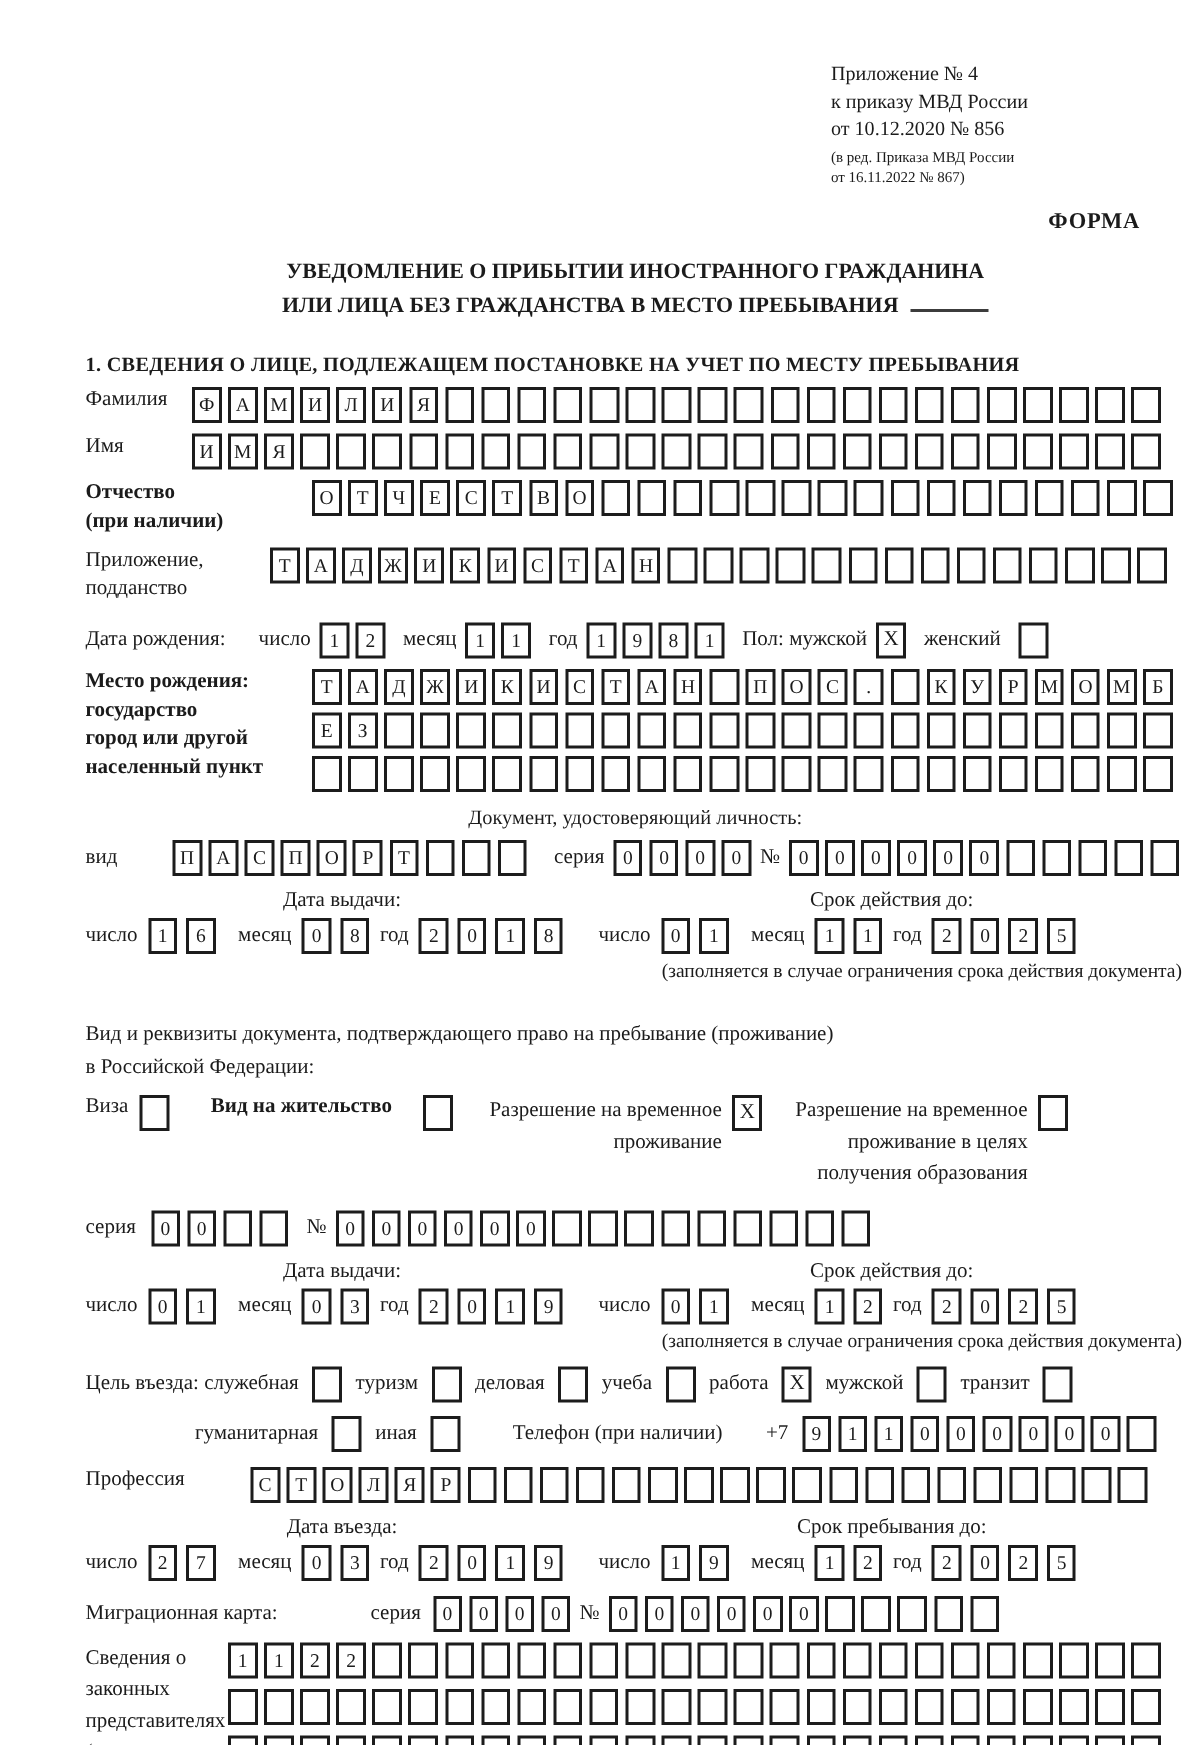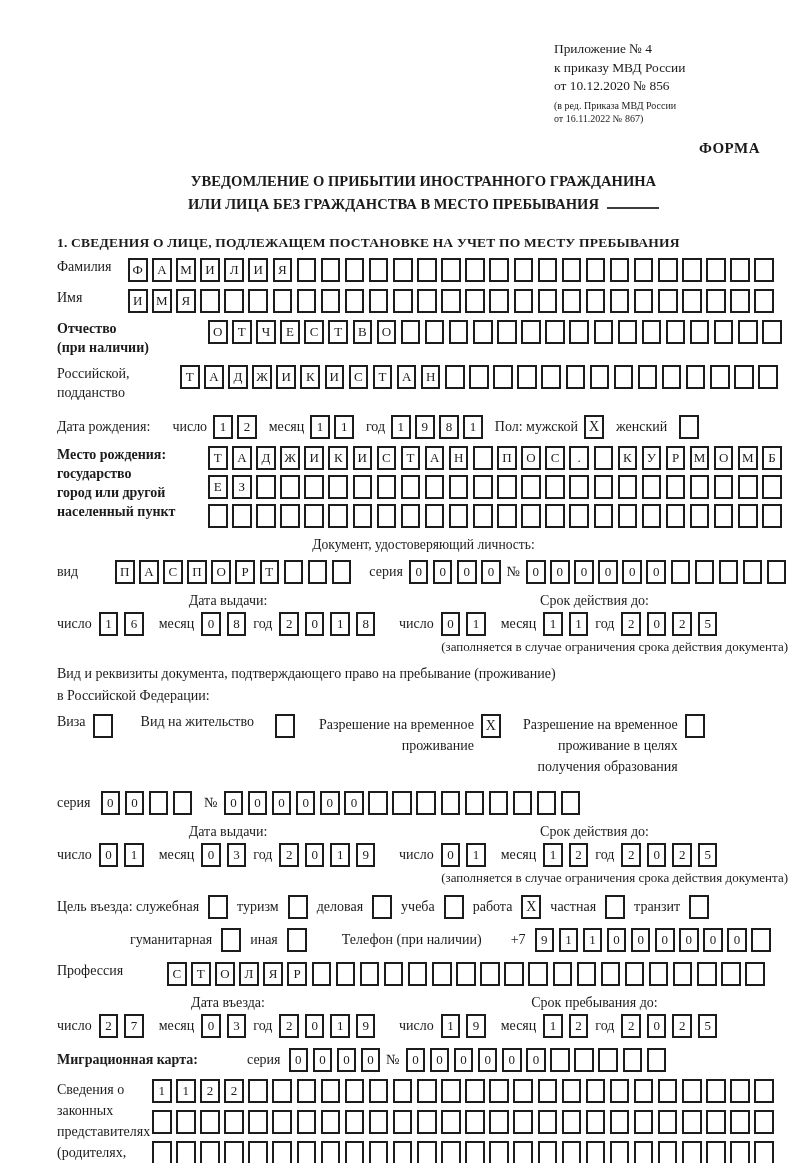--- a/index.html
+++ b/index.html
@@ -19,21 +19,21 @@
   .title { text-align:center; font-weight:700; font-size:14.6px; line-height:1.55; margin-top:13px; }
   .title-underline { display:inline-block; width:52px; border-bottom:2px solid #3c3c3c; margin-left:8px; }
 
   .sec-heading { font-weight:700; font-size:13.5px; margin-top:20px; letter-spacing:.2px; }
 
   
   .frow { display:flex; align-items:flex-start; margin-top:7px; font-size:14px; }
   .lbl { flex-shrink:0; line-height:1.3; }
   .lbl-stack { flex-shrink:0; line-height:1.35; }
   .w71 {width:71px;} .w151 {width:151px;font-weight:bold;} .w123 {width:123px;}
-  .w58 {width:58px;} .w110 {width:110px;} .w190 {width:190px;font-weight:bold;} .w95 {width:95px;}
+  .w58 {width:58px;} .w110 {width:110px;} .w190 {width:190px;} .w95 {width:95px;}
 
   .cells { display:flex; gap:4.6px; flex-shrink:0; }
   .cell {
     width:19.5px; height:24px; border:2px solid #1c1c1c;
     display:flex; align-items:center; justify-content:center;
     font-size:13px; background:#fff; flex-shrink:0;
   }
   .cells-stack { display:flex; flex-direction:column; gap:5px; }
 
   .cb {
@@ -48,21 +48,21 @@
   .doc-heading { text-align:center; font-weight:400; font-size:13.6px; margin-top:9px; }
 
   .date-pair { display:flex; margin-top:9px; font-size:14px; }
   .dp-left { width:342px; flex-shrink:0; }
   .dp-right { flex:1; }
   .dp-head { text-align:center; margin-bottom:3px; }
   .date-fields { display:flex; align-items:center; gap:7px; }
   .date-fields .cells { gap:6px; }
   .note-right { text-align:right; font-size:13px; margin-top:3px; padding-right:2px; }
 
-  .intro { font-size:14px; line-height:1.6; margin-top:8px; }
+  .intro { font-size:14px; line-height:1.6; margin-top:24px; }
 
   .visa-row { display:flex; align-items:flex-start; gap:14px; margin-top:6px; font-size:14px; }
   .center-stack { text-align:right; line-height:1.5; }
   .opt { display:flex; align-items:flex-start; gap:7px; }
 
   .purpose-row { display:flex; align-items:center; gap:9px; margin-top:9px; font-size:14px; flex-wrap:nowrap; }
   .purpose-row2 { margin-left:73px; }
   .phone-label { margin-left:26px; }
   .phone-prefix { margin-left:20px; }
 </style>
@@ -186,21 +186,21 @@
         <span class="cell"></span>
         <span class="cell"></span>
         <span class="cell"></span>
         <span class="cell"></span>
         <span class="cell"></span>
       </span>
   </div>
 
   <div class="frow">
     <span class="lbl-stack w123">
-      <div>Российской,</div>
+      <div>Приложение,</div>
       <div>подданство</div>
     </span>
     <span class="cells">
         <span class="cell">Т</span>
         <span class="cell">А</span>
         <span class="cell">Д</span>
         <span class="cell">Ж</span>
         <span class="cell">И</span>
         <span class="cell">К</span>
         <span class="cell">И</span>
@@ -429,21 +429,21 @@
   <div class="intro">
     <div>Вид и реквизиты документа, подтверждающего право на пребывание (проживание)</div>
     <div>в Российской Федерации:</div>
   </div>
 
   <div class="visa-row">
     <span class="opt">
       <span>Виза</span>
       <span class="cb"></span>
     </span>
-    <span class="opt" style="margin-left:14px;">
+    <span class="opt" style="margin-left:14px;font-weight:bold;">
       <span>Вид на жительство</span>
       <span class="cb" style="margin-left:14px;"></span>
     </span>
     <span class="opt" style="margin-left:10px;">
       <span class="center-stack">
         <div>Разрешение на временное</div>
         <div>проживание</div>
       </span>
       <span class="cb">X</span>
     </span>
@@ -537,21 +537,21 @@
     <span>Цель въезда: служебная</span>
     <span class="cb"></span>
     <span>туризм</span>
     <span class="cb"></span>
     <span>деловая</span>
     <span class="cb"></span>
     <span>учеба</span>
     <span class="cb"></span>
     <span>работа</span>
     <span class="cb">X</span>
-    <span>частная</span>
+    <span>мужской</span>
     <span class="cb"></span>
     <span>транзит</span>
     <span class="cb"></span>
   </div>
 
   <div class="purpose-row purpose-row2">
     <span>гуманитарная</span>
     <span class="cb"></span>
     <span>иная</span>
     <span class="cb"></span>

